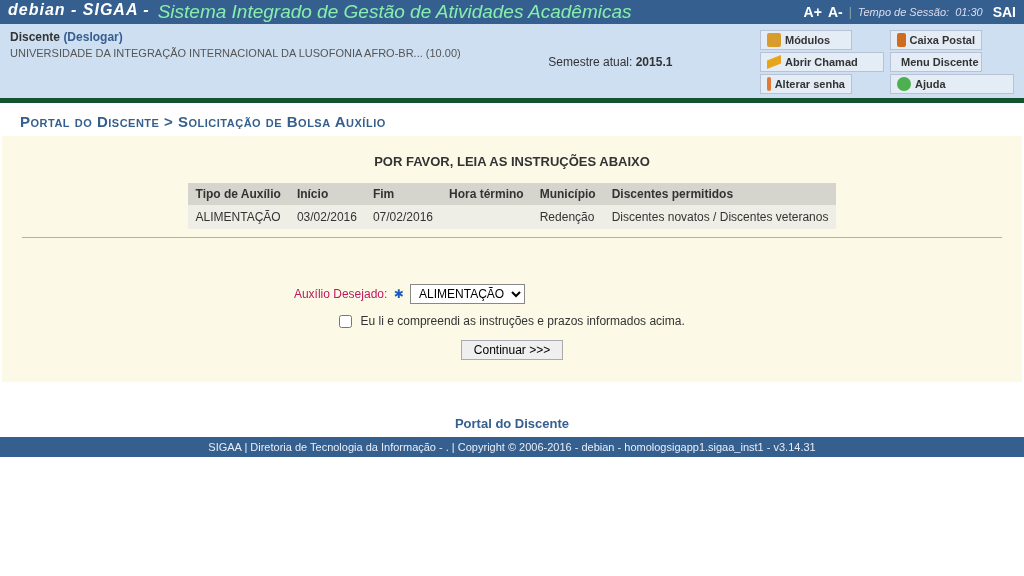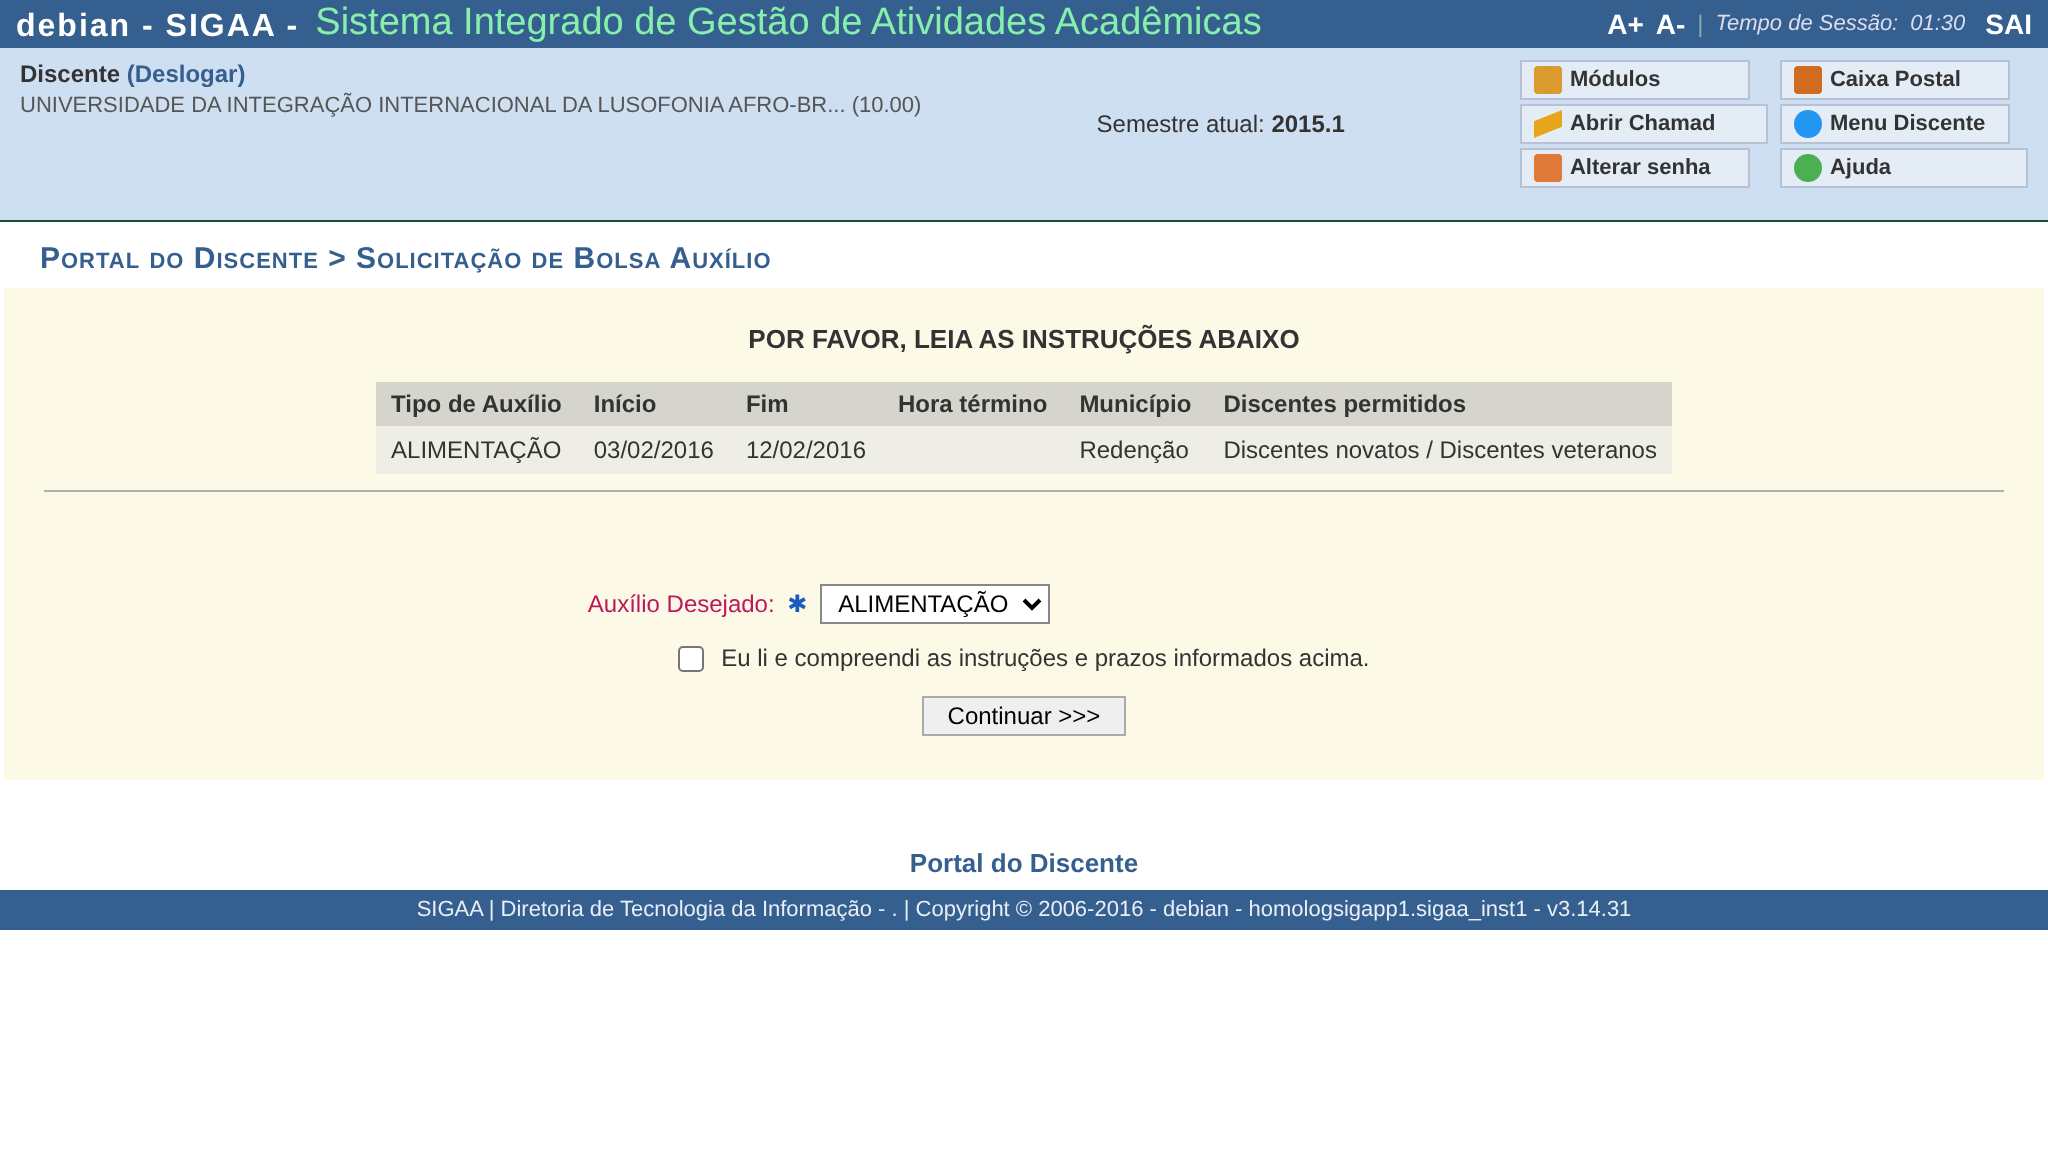--- a/index.html
+++ b/index.html
@@ -1,34 +1,34 @@
 <!DOCTYPE html>
 <html><head>
   <meta charset="utf-8">
   <style>
     * { margin:0; padding:0; box-sizing:border-box; }
     body { font-family: Verdana, Arial, sans-serif; font-size:12px; color:#333; background:#fff; width:1024px; }
     .top-bar { background:#355f8e; color:#fff; display:flex; align-items:center; justify-content:space-between; padding:4px 8px; height:24px; }
-    .top-left { display:flex; align-items:flex-end; gap:8px; }
+    .top-left { display:flex; align-items:flex-start; gap:8px;font-style:italic; }
     .brand { font-size:16px; font-weight:bold; letter-spacing:1px; }
     .sys-name { font-size:19px; color:#86efac; }
     .top-right { display:flex; align-items:center; gap:6px; font-size:12px; }
     .font-size-btns { font-weight:bold; font-size:14px; }
     .divider { color:#8aa; }
     .session { font-style:italic; font-size:11px; color:#dde; }
     .sair { font-weight:bold; font-size:14px; margin-left:4px; }
 
-    .info-bar { background:#cedff2; border-bottom:1px solid #14532d; display:flex; justify-content:space-between; padding:6px 10px 16px;gap:36px; }
+    .info-bar { background:#cedff2; border-bottom:5px solid #14532d; display:flex; justify-content:space-between; padding:6px 10px 4px;gap:36px; }
     .info-left .discente { font-weight:bold; font-size:12px; color:#333; }
     .info-left .deslogar { color:#355f8e; cursor:pointer; }
     .info-left .univ { font-size:11px; color:#555; margin-top:3px; }
     .info-center { font-size:12px; color:#333; align-self:center; }
     .info-center .sem-val { font-weight:bold; }
     .info-right { display:grid; grid-template-columns:auto auto; gap:2px 6px; }
-    .mod-btn { display:flex; align-items:center; gap:4px; background:#e4ecf5; border:1px solid #b7c2d6; padding:2px 6px; font-size:11px; font-weight:bold; color:#333; cursor:pointer; width:115px; white-space:nowrap; }
+    .mod-btn { display:flex; align-items:center; gap:4px; background:#e4ecf5; border:1px solid #b7c2d6; padding:2px 6px; font-size:11px; font-weight:bold; color:#333; cursor:pointer; width:92px; white-space:nowrap; }
     .mod-btn.wide { width:124px; }
     .icon { width:14px; height:14px; display:inline-block; }
     .icon-modulos { background:#d89b2c; border-radius:2px; }
     .icon-caixa { background:#d06c1e; border-radius:2px; position:relative; }
     .icon-chamado { background:#e8a41a; clip-path:polygon(0 40%,100% 0,100% 60%,0 100%); }
     .icon-menu { background:#2196f3; border-radius:50%; }
     .icon-senha { background:#e07a3a; border-radius:2px; }
     .icon-ajuda { background:#4caf50; border-radius:50%; }
 
     .page-title { color:#355f8e; font-variant:small-caps; font-weight:bold; font-size:15px; padding:10px 20px 6px; letter-spacing:0.5px;border-radius:16px; }
@@ -126,21 +126,21 @@
       <th>Tipo de Auxílio</th>
       <th>Início</th>
       <th>Fim</th>
       <th>Hora término</th>
       <th>Município</th>
       <th>Discentes permitidos</th>
     </tr>
     <tr>
       <td>ALIMENTAÇÃO</td>
       <td>03/02/2016</td>
-      <td>12/02/2016</td>
+      <td>07/02/2016</td>
       <td></td>
       <td>Redenção</td>
       <td>Discentes novatos / Discentes veteranos</td>
     </tr>
   </tbody>
     </table>
   <div class="underline-sep top"></div>
 
   <div class="form-wrap">
     <div class="form-row">

